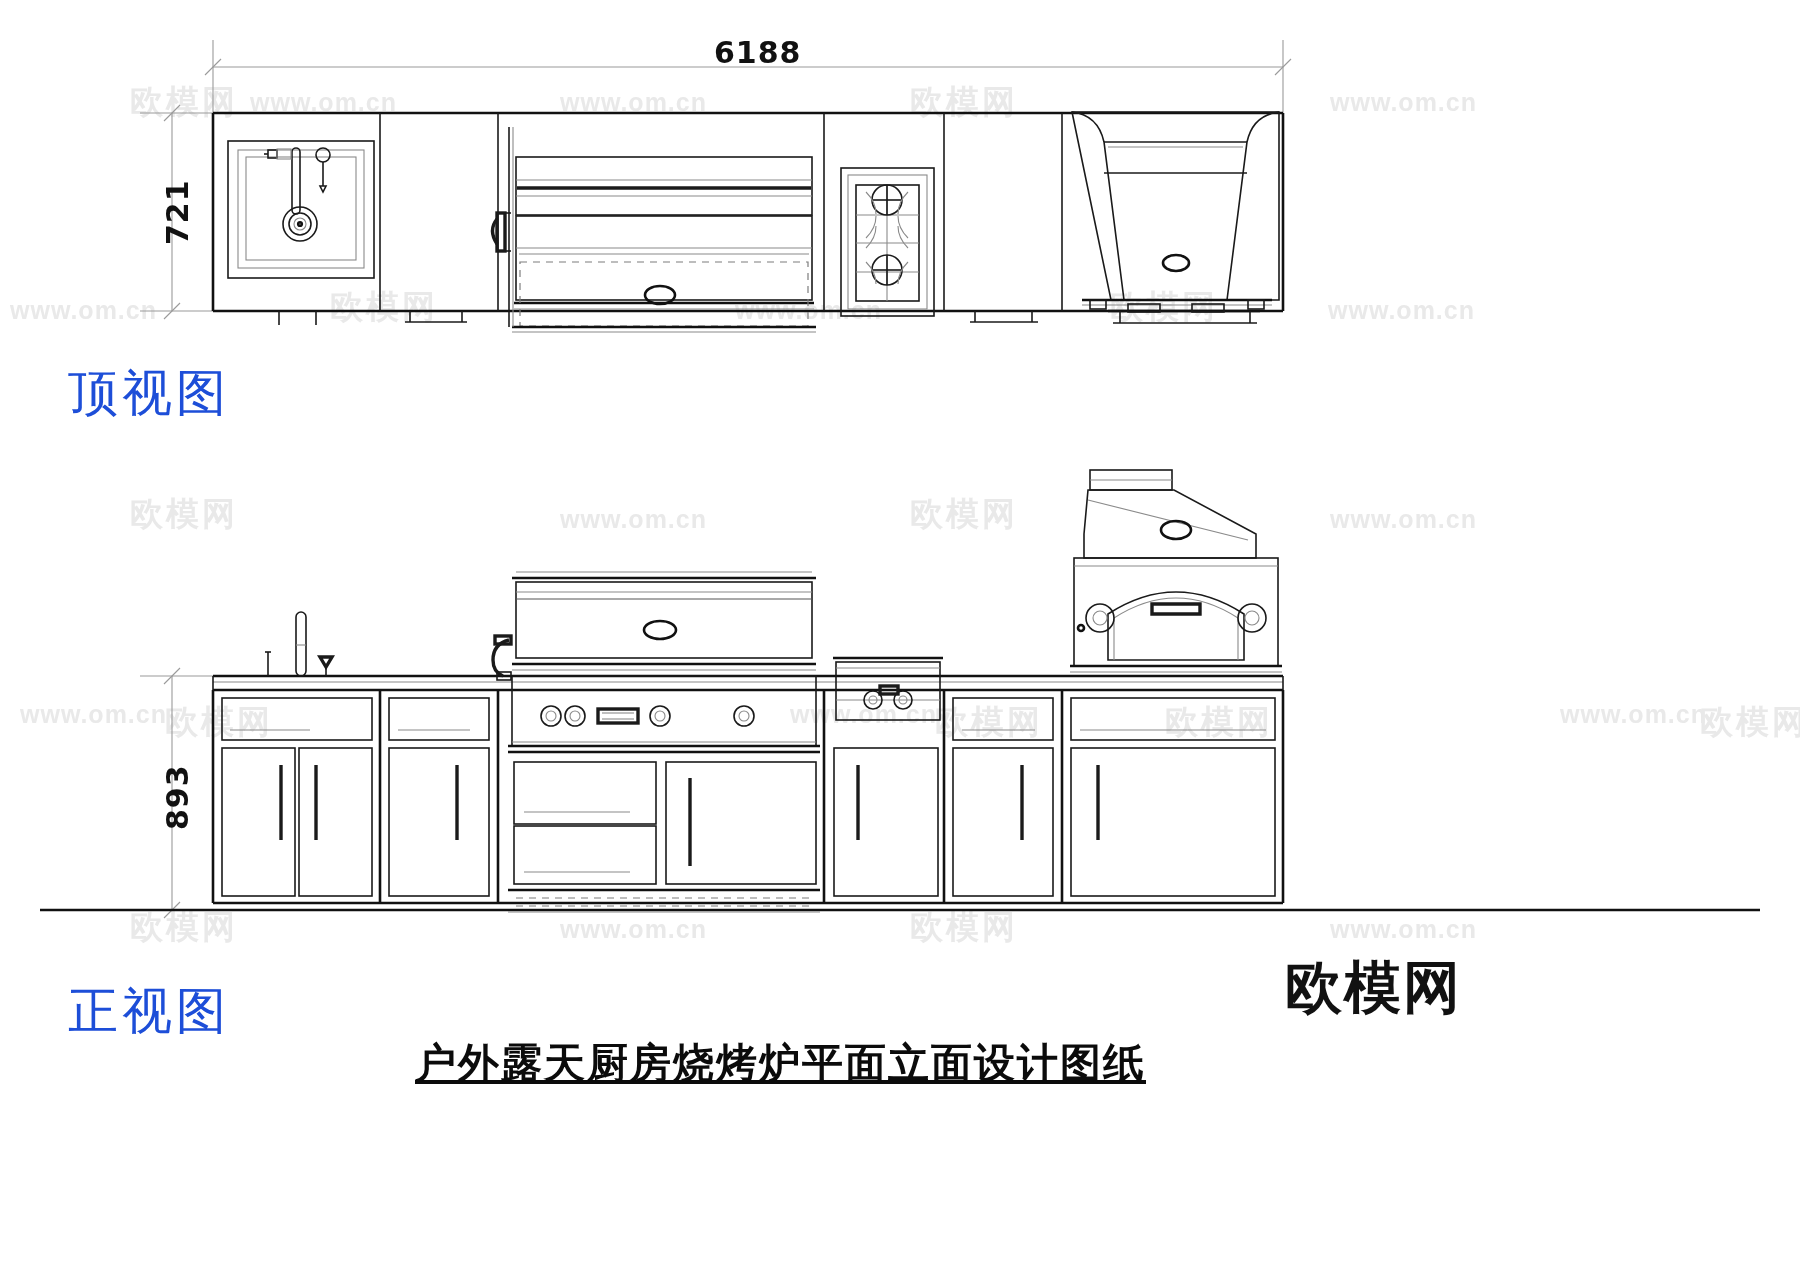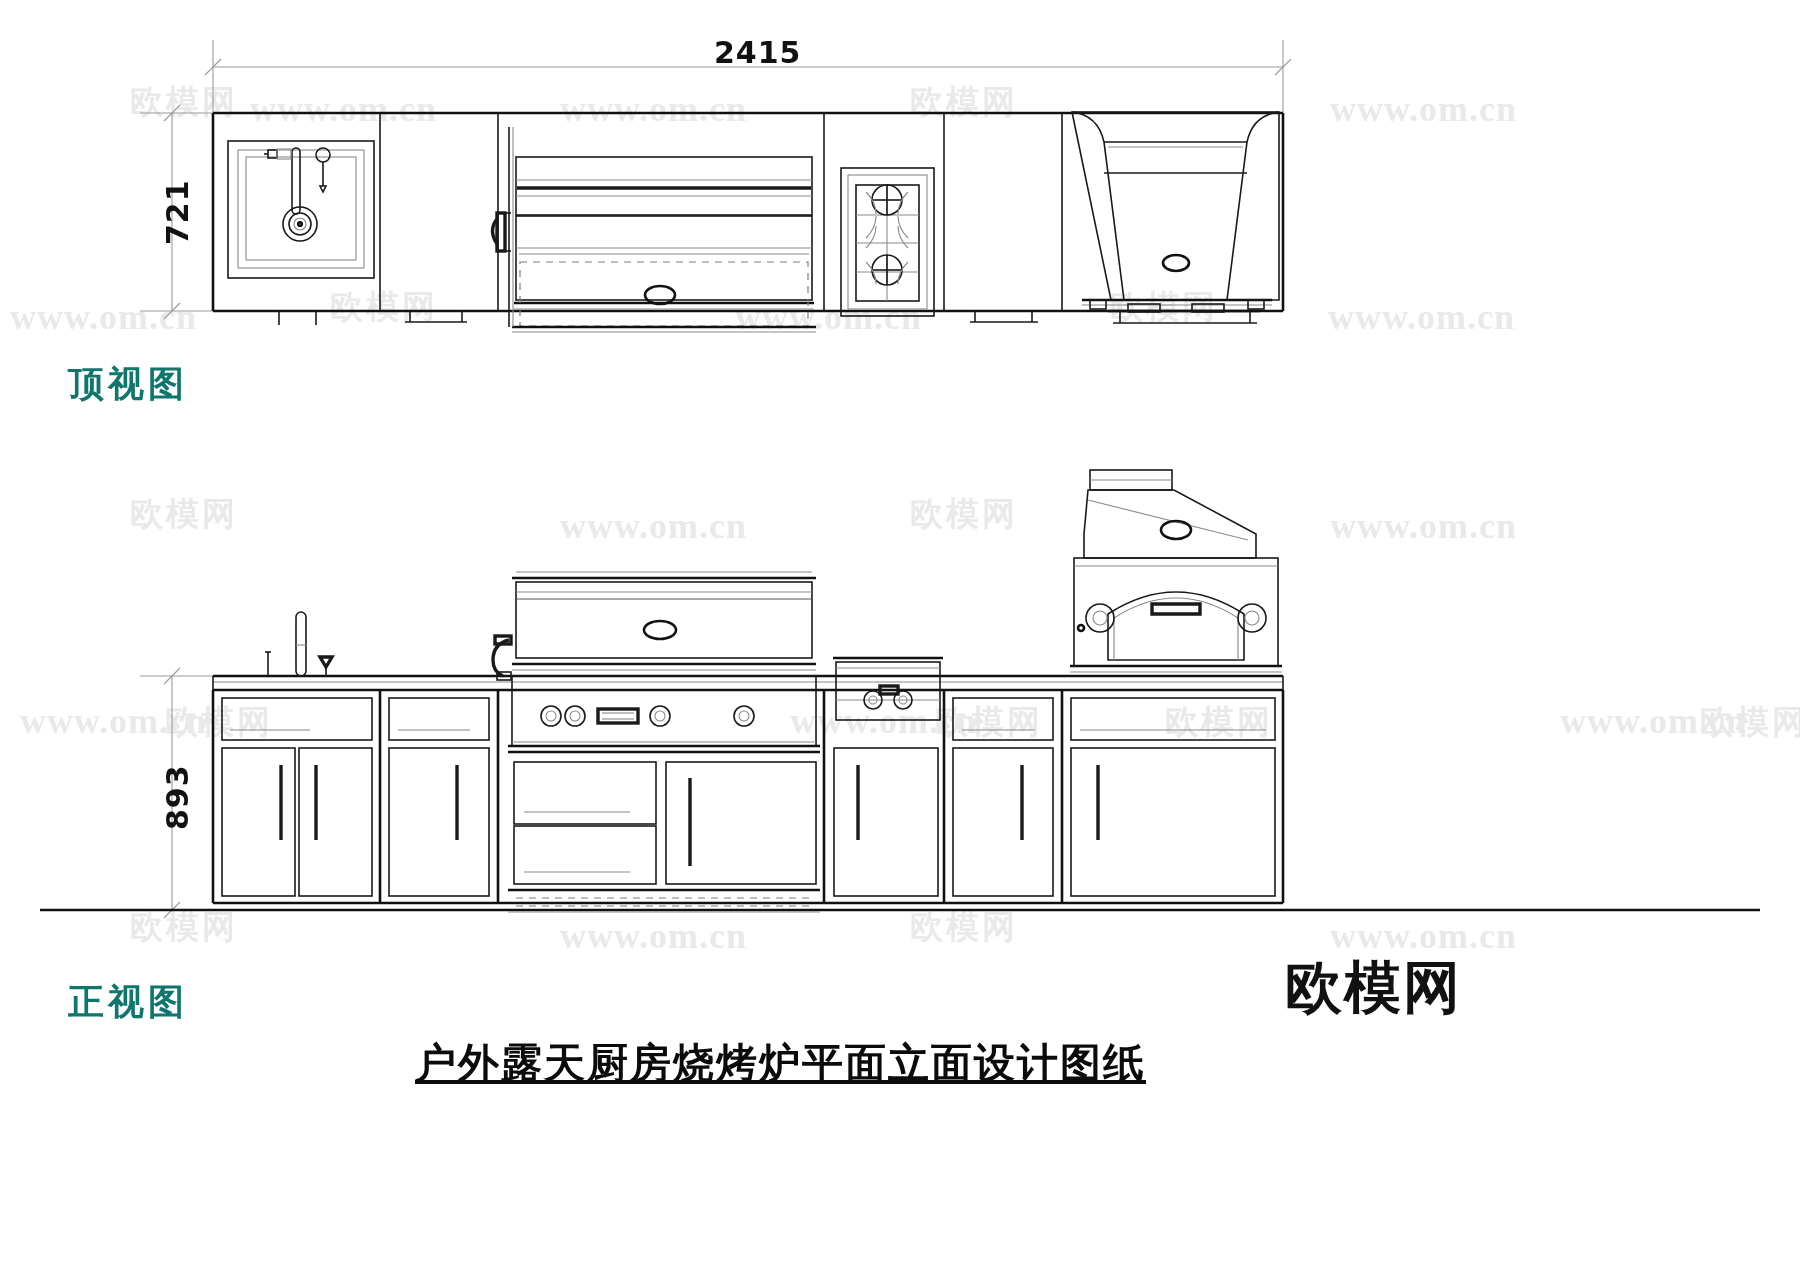--- a/index.html
+++ b/index.html
@@ -5,26 +5,26 @@
   html,body{margin:0;padding:0;background:#ffffff;}
   body{width:1800px;height:1273px;position:relative;overflow:hidden;
        font-family:"Liberation Sans",sans-serif;color:#000;}
   #stage{position:absolute;inset:0;}
 
   svg.draw{position:absolute;left:0;top:0;width:1800px;height:1273px;}
 
   
   .wm{position:absolute;color:#e9e9e9;font-weight:bold;user-select:none;
       white-space:nowrap;pointer-events:none;}
-  .wm-url{font-size:36px;letter-spacing:1px;font-family:Liberation Serif, serif;}
+  .wm-url{font-size:25px;letter-spacing:1px;font-family:Liberation Sans, sans-serif;}
   .wm-cn{font-size:33px;letter-spacing:3px;font-family:"DejaVu Sans",sans-serif;}
 
   
   .viewlabel{position:absolute;font-family:"DejaVu Serif",serif;
-             font-size:36px;font-weight:700;letter-spacing:4px;color:#0f766e;}
+             font-size:50px;font-weight:400;letter-spacing:4px;color:#1d4ed8;}
   .dimtxt{position:absolute;font-family:"DejaVu Sans",sans-serif;
           font-size:30px;font-weight:700;color:#111;letter-spacing:1px;}
   .dimtxt.vert{transform:rotate(-90deg);transform-origin:left top;}
   .title-cn{position:absolute;font-family:"DejaVu Serif",serif;
             font-size:41px;font-weight:700;letter-spacing:2px;color:#0b0b0b;
             white-space:nowrap;}
   .brandmark{position:absolute;font-family:"DejaVu Sans",sans-serif;
              font-size:57px;font-weight:900;letter-spacing:2px;color:#111;}
 </style>
 </head>
@@ -384,21 +384,21 @@
         <rect class="L" x="1071" y="748" width="204" height="148"></rect>
         <line class="Lx" x1="1098" y1="765" x2="1098" y2="840"></line>
       </g>
     </g>
   </svg>
 
   <div class="viewlabel" style="left:68px;top:360px;">顶视图</div>
 
   <div class="viewlabel" style="left:68px;top:966px;margin-top:12px;">正视图</div>
 
-  <div class="dimtxt" style="left:714px;top:35px;">2415</div>
+  <div class="dimtxt" style="left:714px;top:35px;">6188</div>
 
   <div class="dimtxt vert" style="left:160px;top:245px;">721</div>
 
   <div class="dimtxt vert" style="left:160px;top:830px;">893</div>
 
   <div class="title-cn" style="left:415px;top:1036px;text-decoration:underline;">户外露天厨房烧烤炉平面立面设计图纸</div>
 
   <div class="brandmark" style="left:1285px;top:950px;">欧模网</div>
 
 </div>

